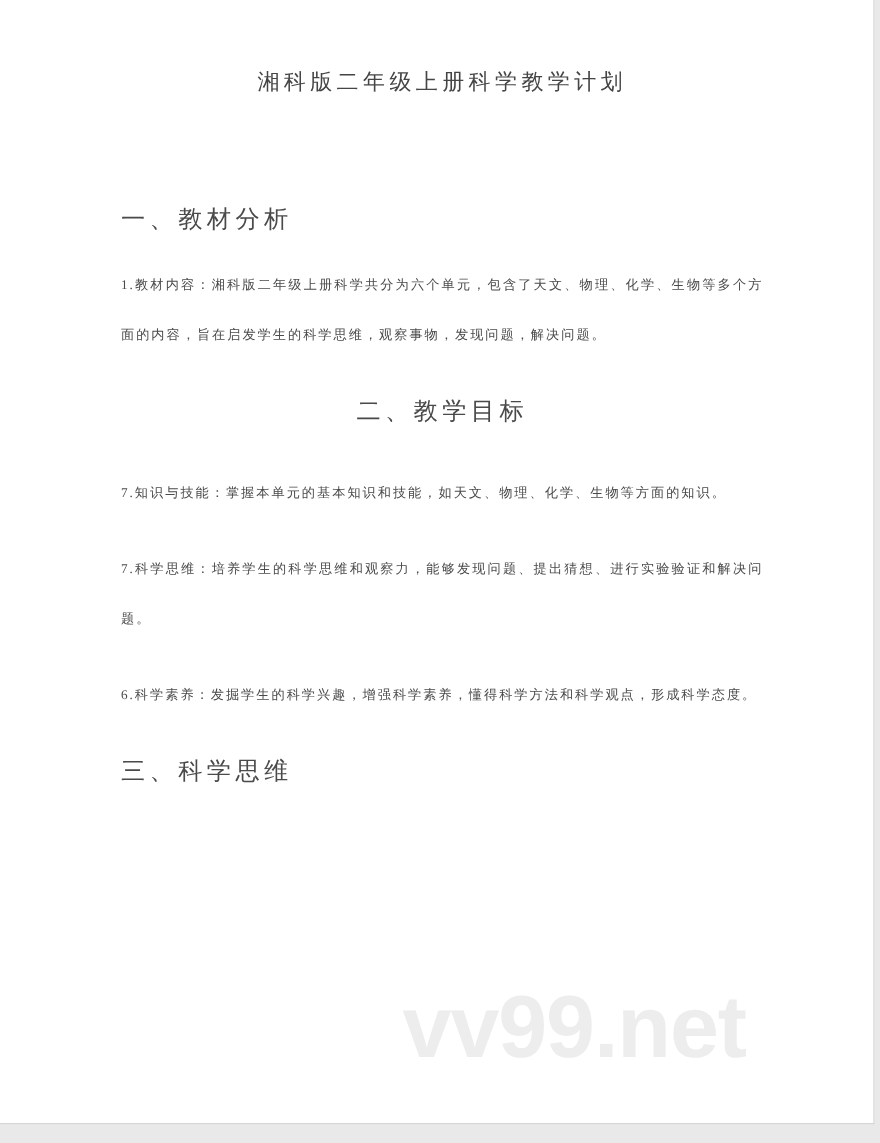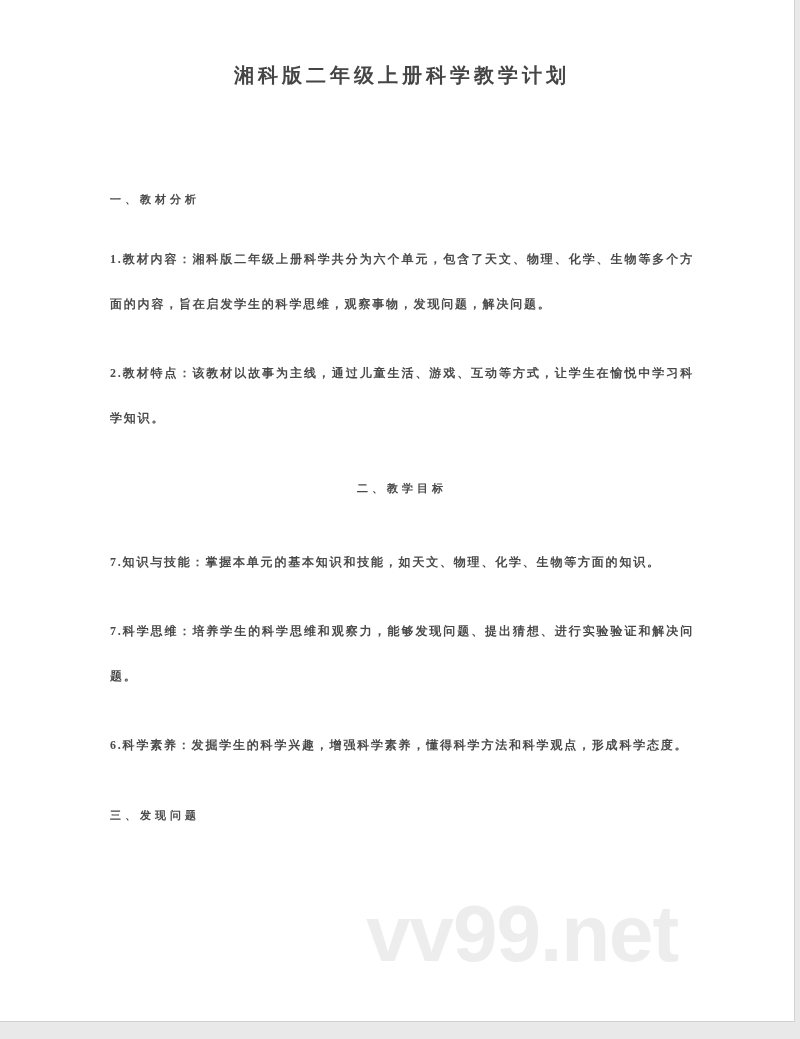--- a/index.html
+++ b/index.html
@@ -18,33 +18,32 @@
     background: #ffffff;
     border-right: 1px solid #d2d2d2;
     border-bottom: 1px solid #d2d2d2;
     overflow: hidden;
   }
   .content {
     position: relative;
     z-index: 2;
     padding: 0 100px 0 110px;
     color: #4a4a4a;
-    font-weight: bold;
   }
   .doc-title {
     padding-top: 60px;
     text-align: center;
     font-size: 20px;
     line-height: 30px;
     letter-spacing: 4px;
     color: #454545;
   }
   .section-heading {
     margin-top: 96px;
-    font-size: 11px;
+    font-size: 22px;
     line-height: 26px;
     letter-spacing: 4px;
   }
   .section-heading.h2 { margin-top: 34px; text-align: center; }
   .section-heading.h3 { margin-top: 34px; }
   .para {
     margin-top: 24px;
     font-size: 12px;
     line-height: 45px;
     letter-spacing: 1.8px;
@@ -71,27 +70,26 @@
 
 <div class="page">
   <div class="watermark">vv99.net</div>
 
   <div class="content">
     <div class="doc-title">湘科版二年级上册科学教学计划</div>
 
     <div>
       <div class="section-heading h1">一、教材分析</div>
       <div class="para first-after-heading">1.教材内容：湘科版二年级上册科学共分为六个单元，包含了天文、物理、化学、生物等多个方面的内容，旨在启发学生的科学思维，观察事物，发现问题，解决问题。</div>
-      <div class="para">2.教材特点：该教材以故事为主线，通过儿童生活、游戏、互动等方式，让学生在愉悦中学习科学知识。</div>
     </div>
 
     <div class="sec2">
       <div class="section-heading h2">二、教学目标</div>
       <div class="para first-after-heading">7.知识与技能：掌握本单元的基本知识和技能，如天文、物理、化学、生物等方面的知识。</div>
       <div class="para">7.科学思维：培养学生的科学思维和观察力，能够发现问题、提出猜想、进行实验验证和解决问题。</div>
       <div class="para">6.科学素养：发掘学生的科学兴趣，增强科学素养，懂得科学方法和科学观点，形成科学态度。</div>
     </div>
 
     <div>
-      <div class="section-heading h3">三、发现问题</div>
+      <div class="section-heading h3">三、科学思维</div>
     </div>
   </div>
 </div>
 
 </body></html>

